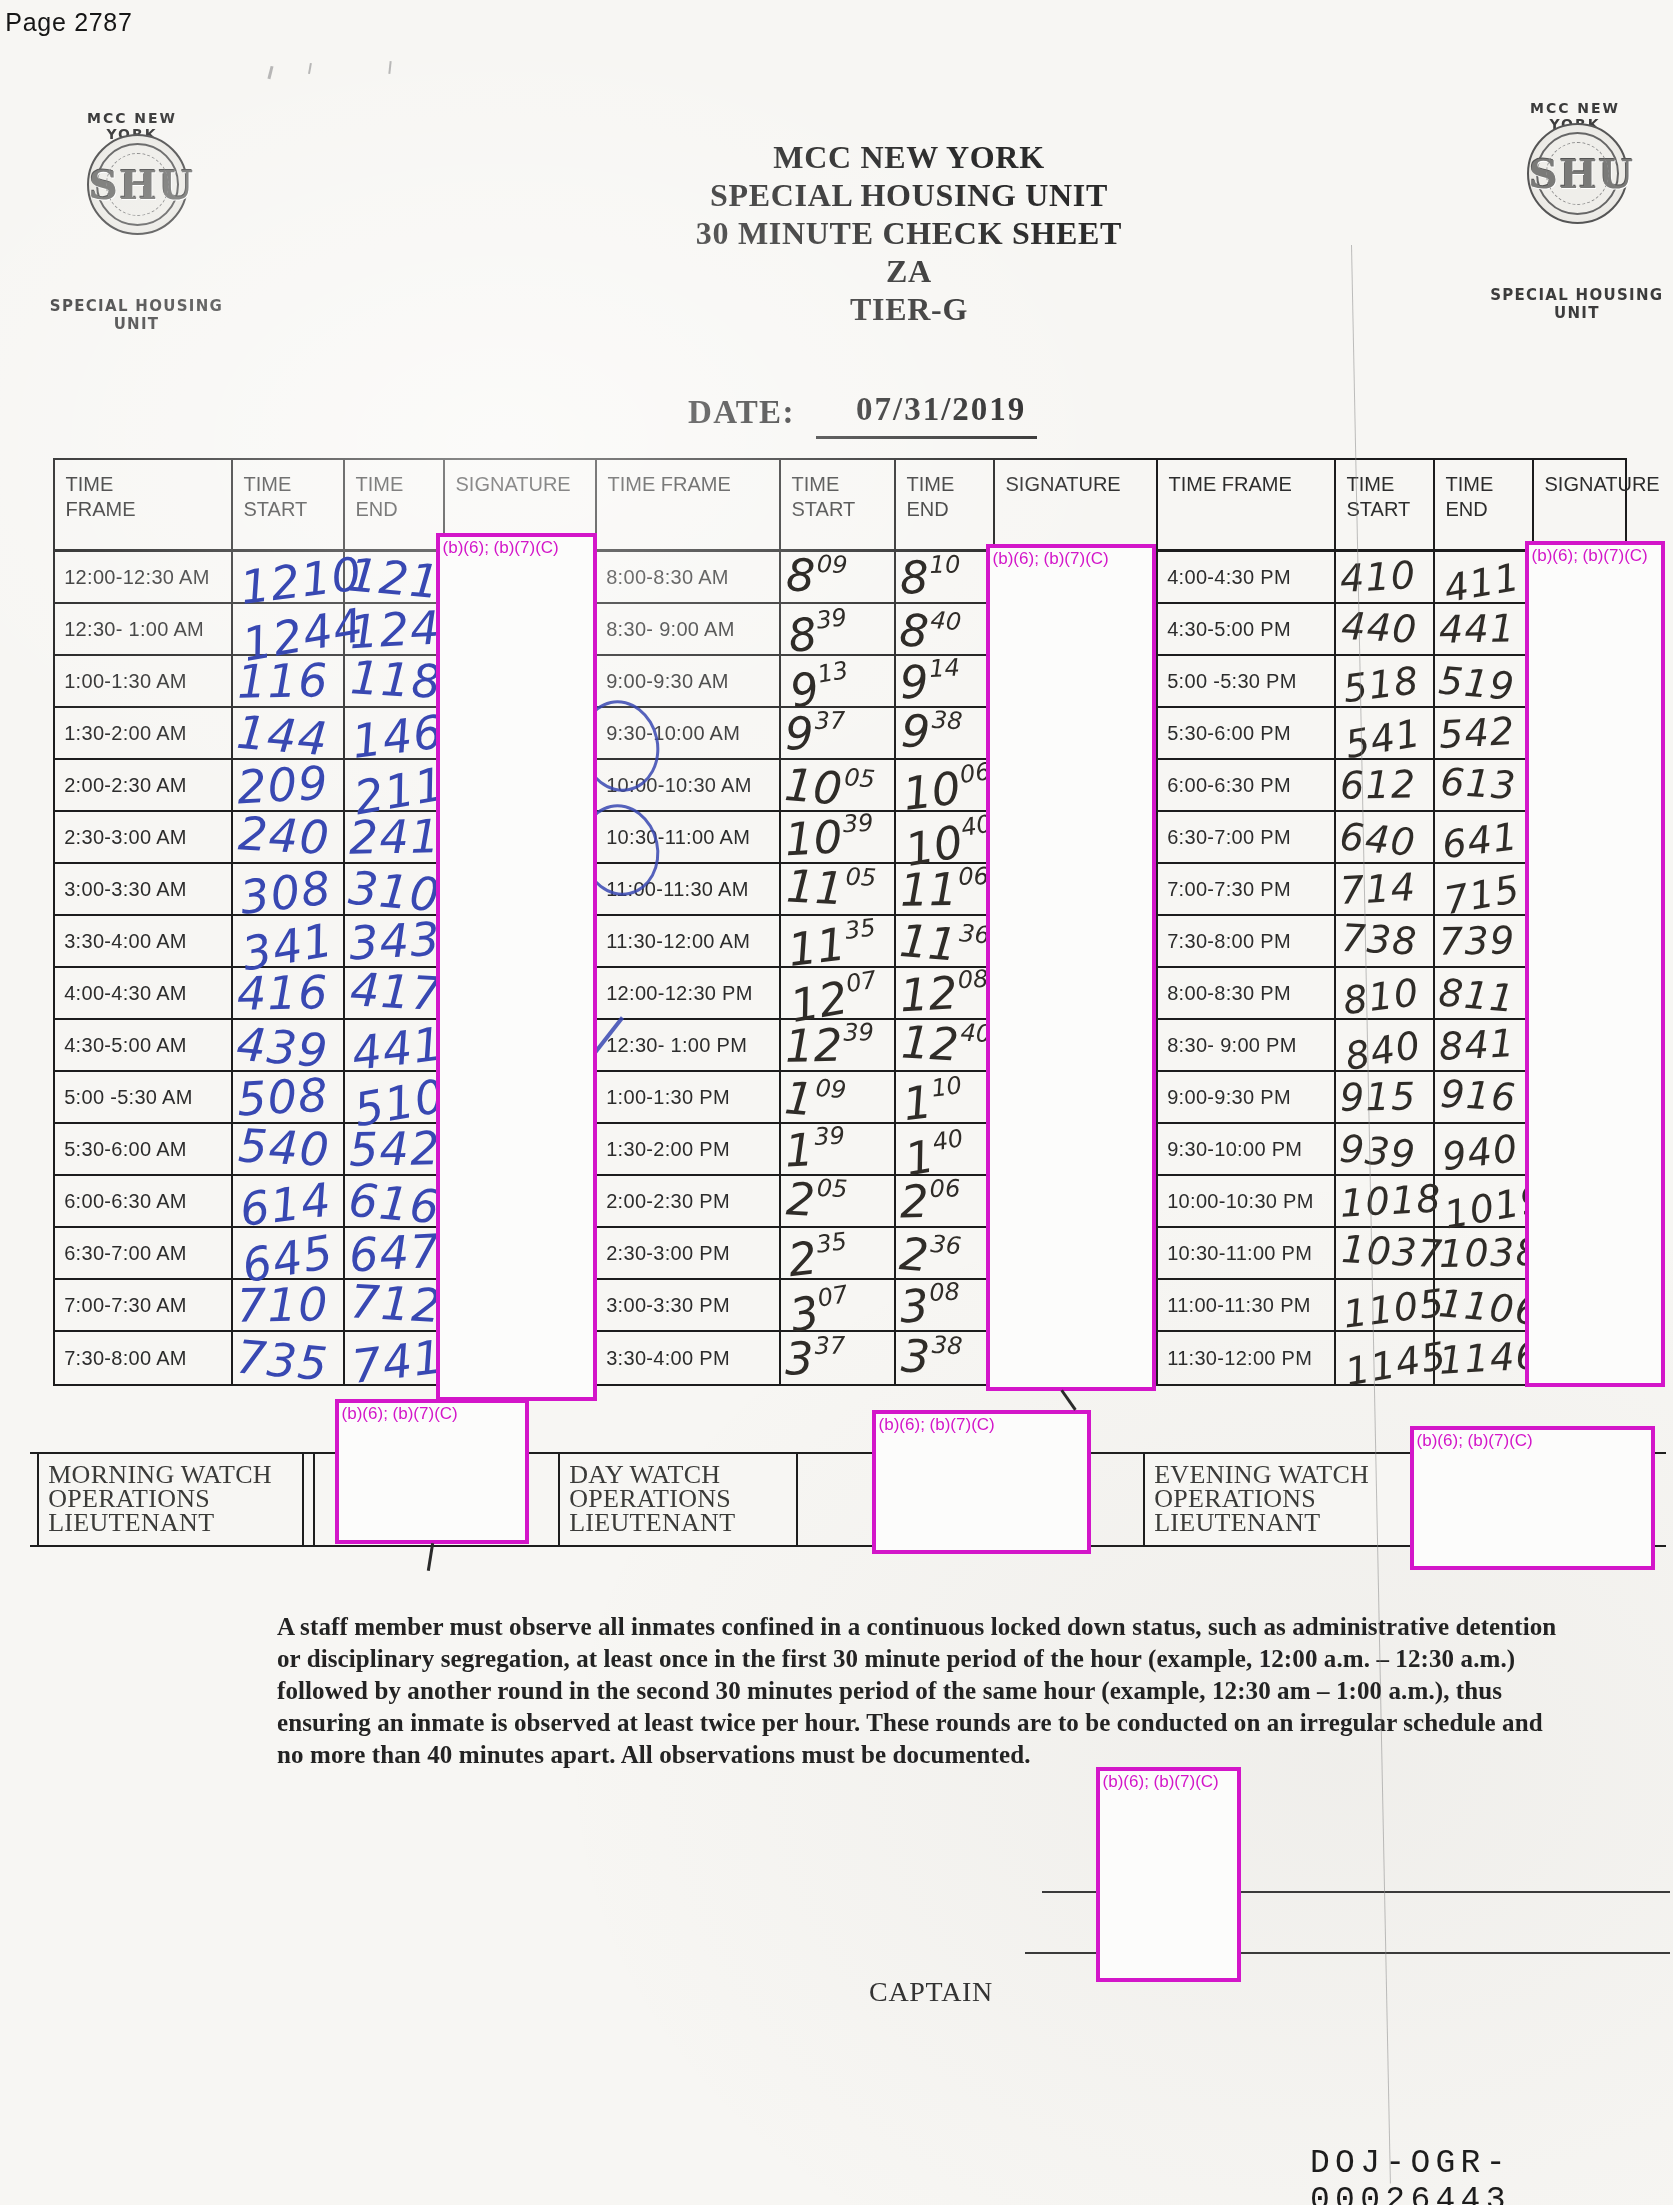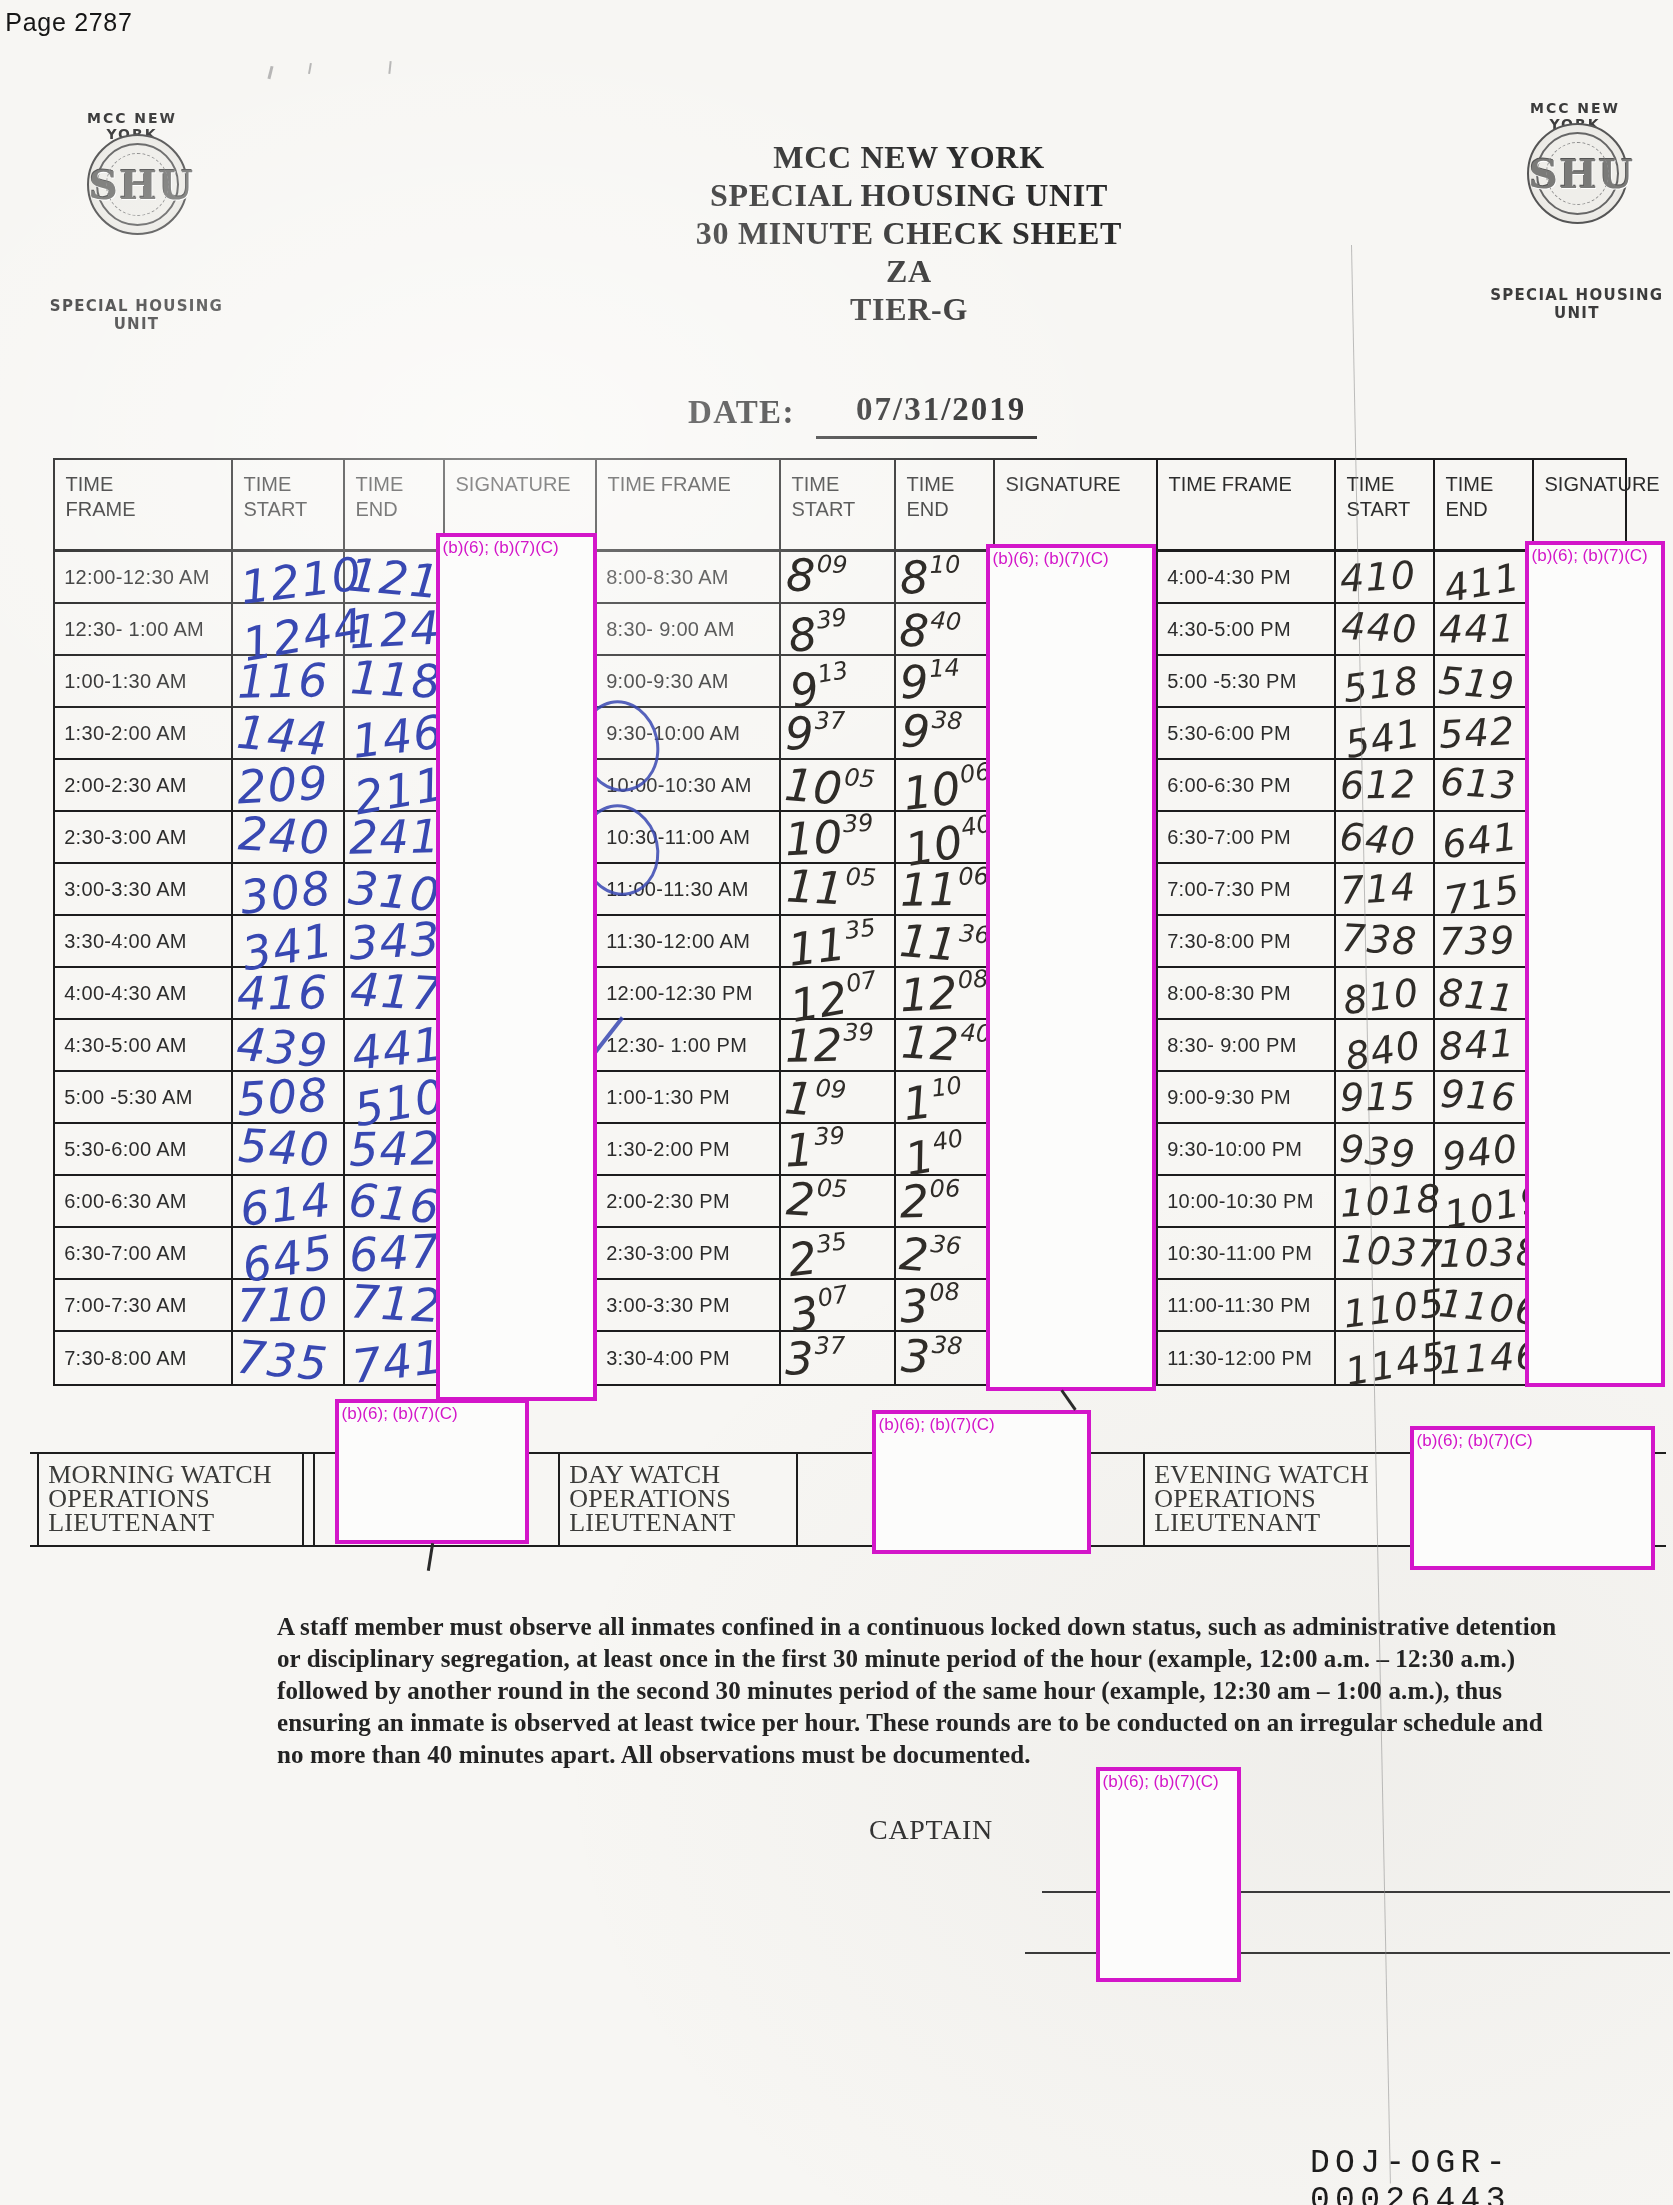--- a/index.html
+++ b/index.html
@@ -594,21 +594,21 @@
   <div class="redact" id="rb-s2">
     <div class="rlabel">(b)(6); (b)(7)(C)</div>
   </div>
   <div class="redact" id="rb-s3">
     <div class="rlabel">(b)(6); (b)(7)(C)</div>
   </div>
 
   <div class="abs paragraph">A staff member must observe all inmates confined in a continuous locked down status, such as administrative detention or disciplinary segregation, at least once in the first 30 minute period of the hour (example, 12:00 a.m. – 12:30 a.m.) followed by another round in the second 30 minutes period of the same hour (example, 12:30 am – 1:00 a.m.), thus ensuring an inmate is observed at least twice per hour. These rounds are to be conducted on an irregular schedule and no more than 40 minutes apart. All observations must be documented.</div>
 
   <div class="sig-line" style="left:1042px;top:1891px;width:628px;"></div>
-  <div class="abs review-label" style="left:869px;top:1814px;">CAPTAIN</div>
+  <div class="abs review-label" style="left:869px;top:1976px;">CAPTAIN</div>
   <div class="sig-line" style="left:1025px;top:1952px;width:645px;"></div>
 
   <div class="redact" id="rb-r1">
     <div class="rlabel">(b)(6); (b)(7)(C)</div>
   </div>
 
   <div class="abs doj">DOJ-OGR-00026443</div>
 
   <div class="abs fold"></div>
   <div class="smudge" style="left:269px;top:66px;width:2.6px;height:13px;transform:rotate(14deg);"></div>

